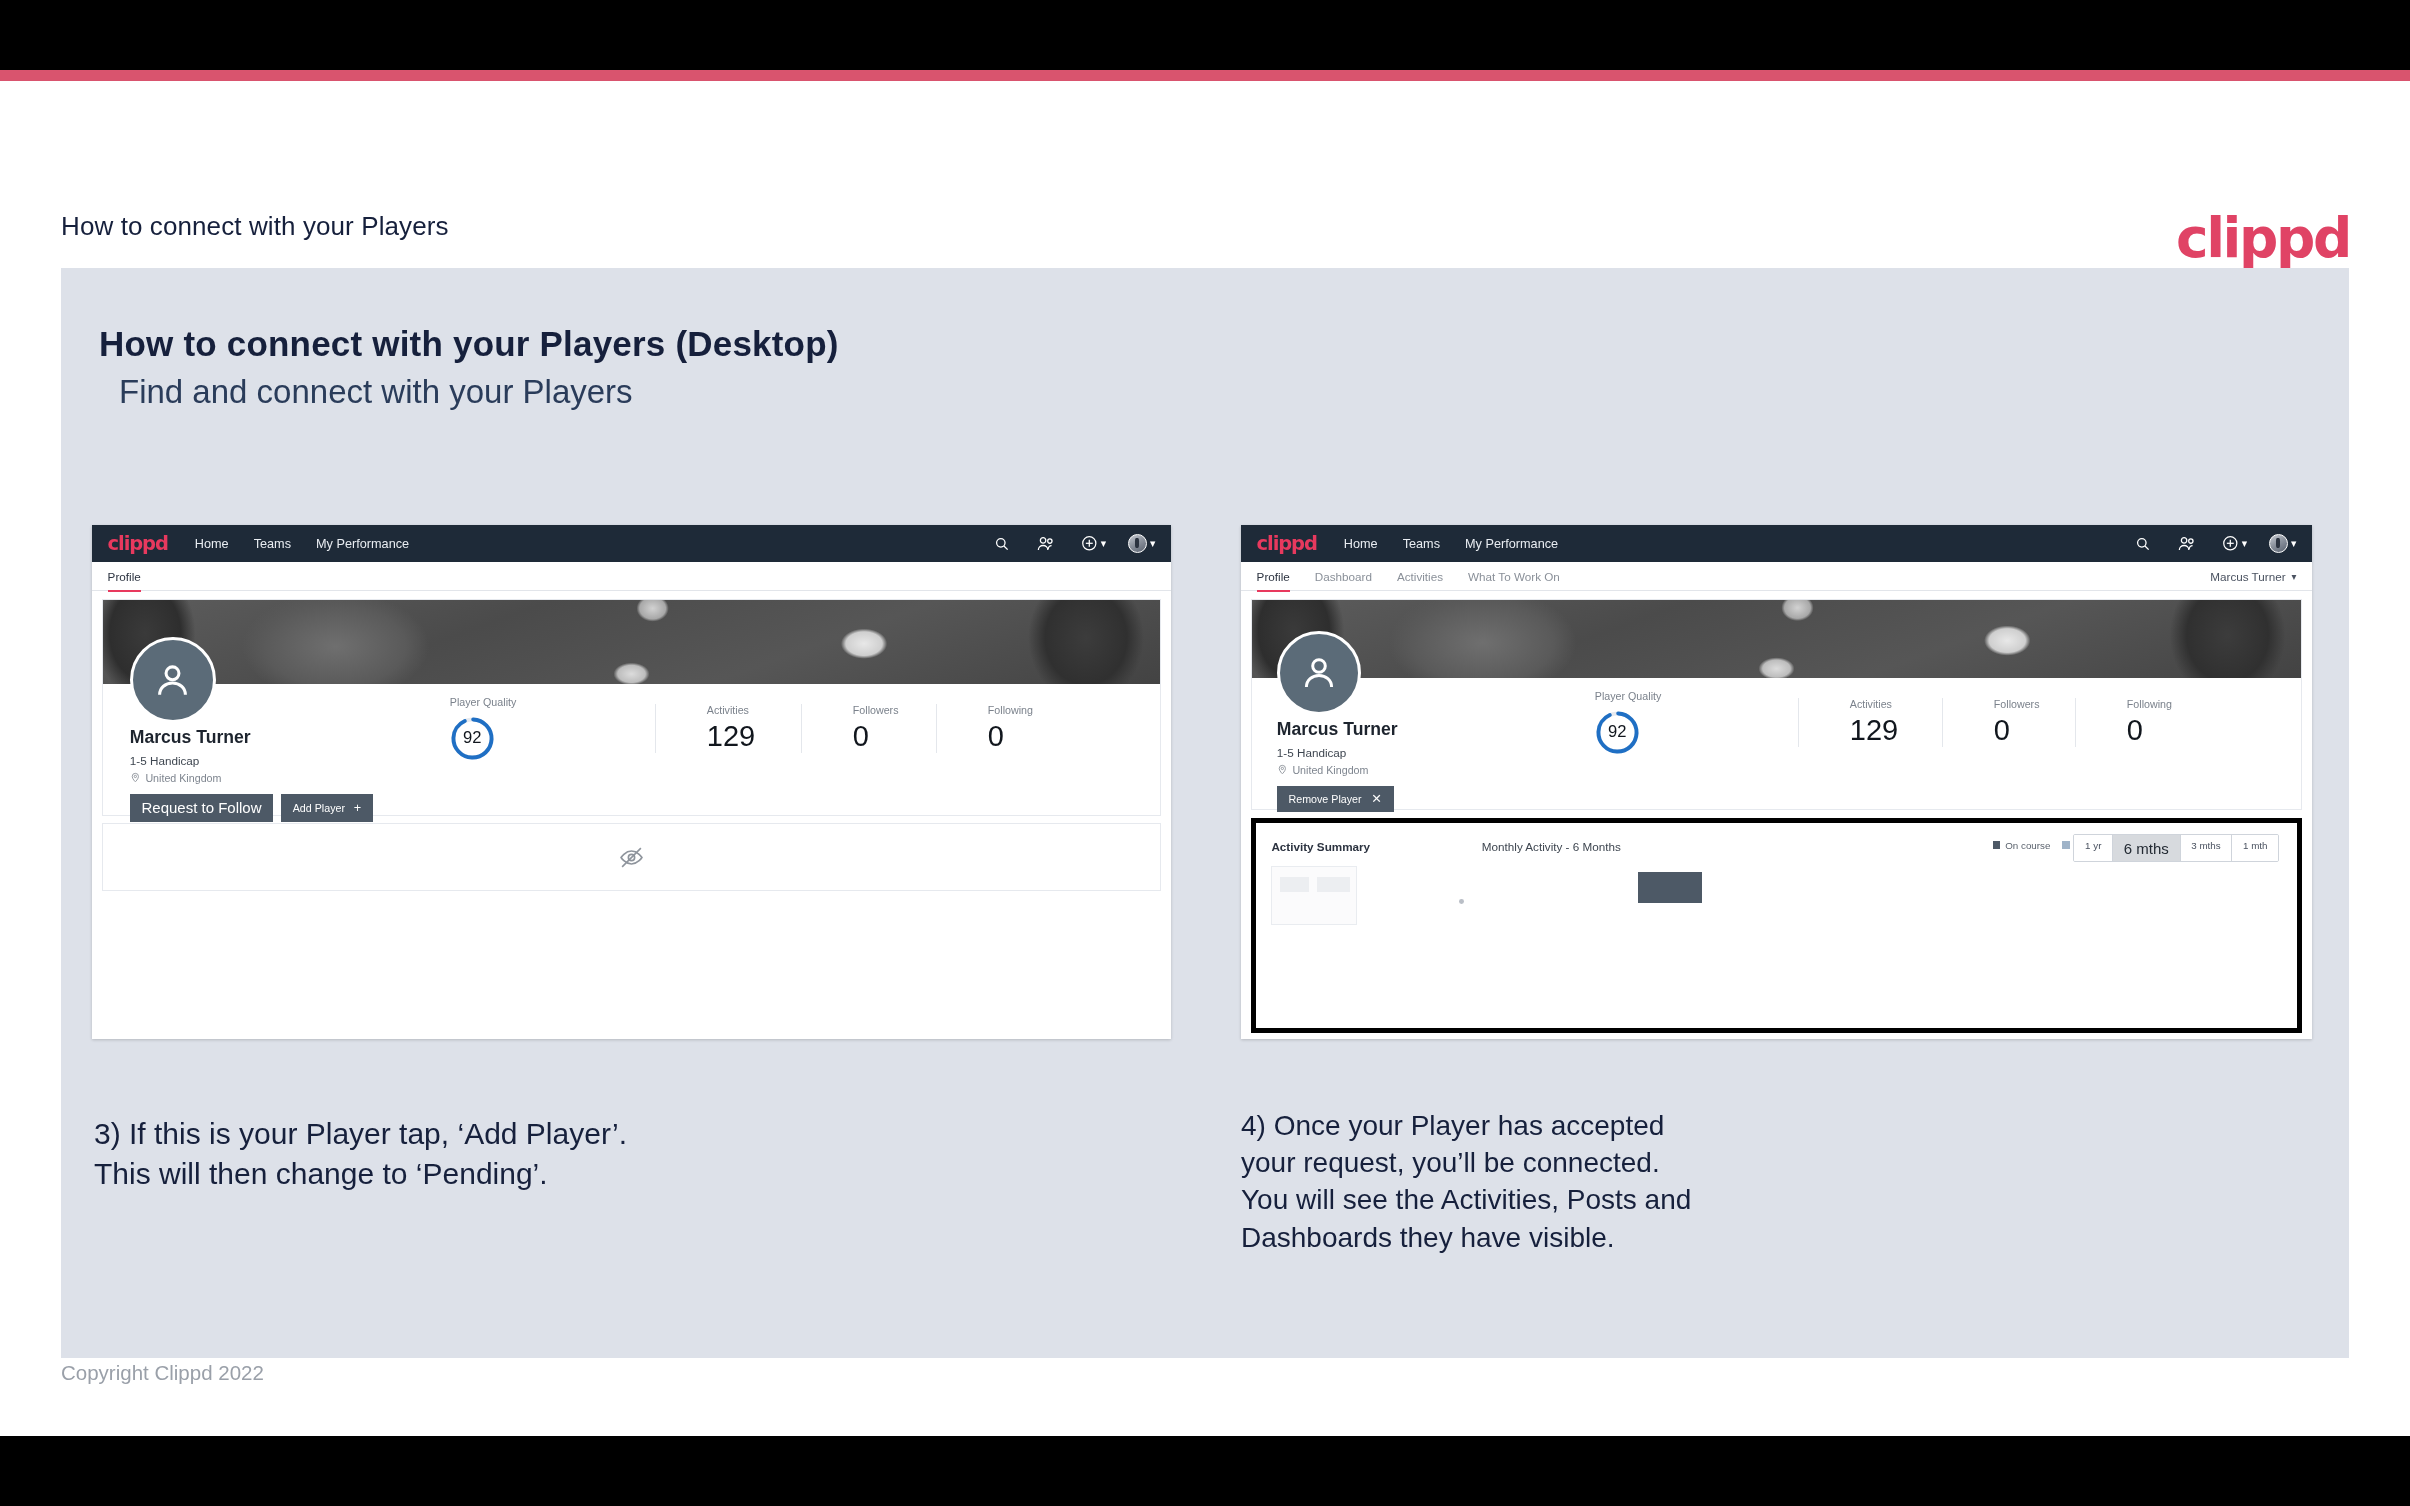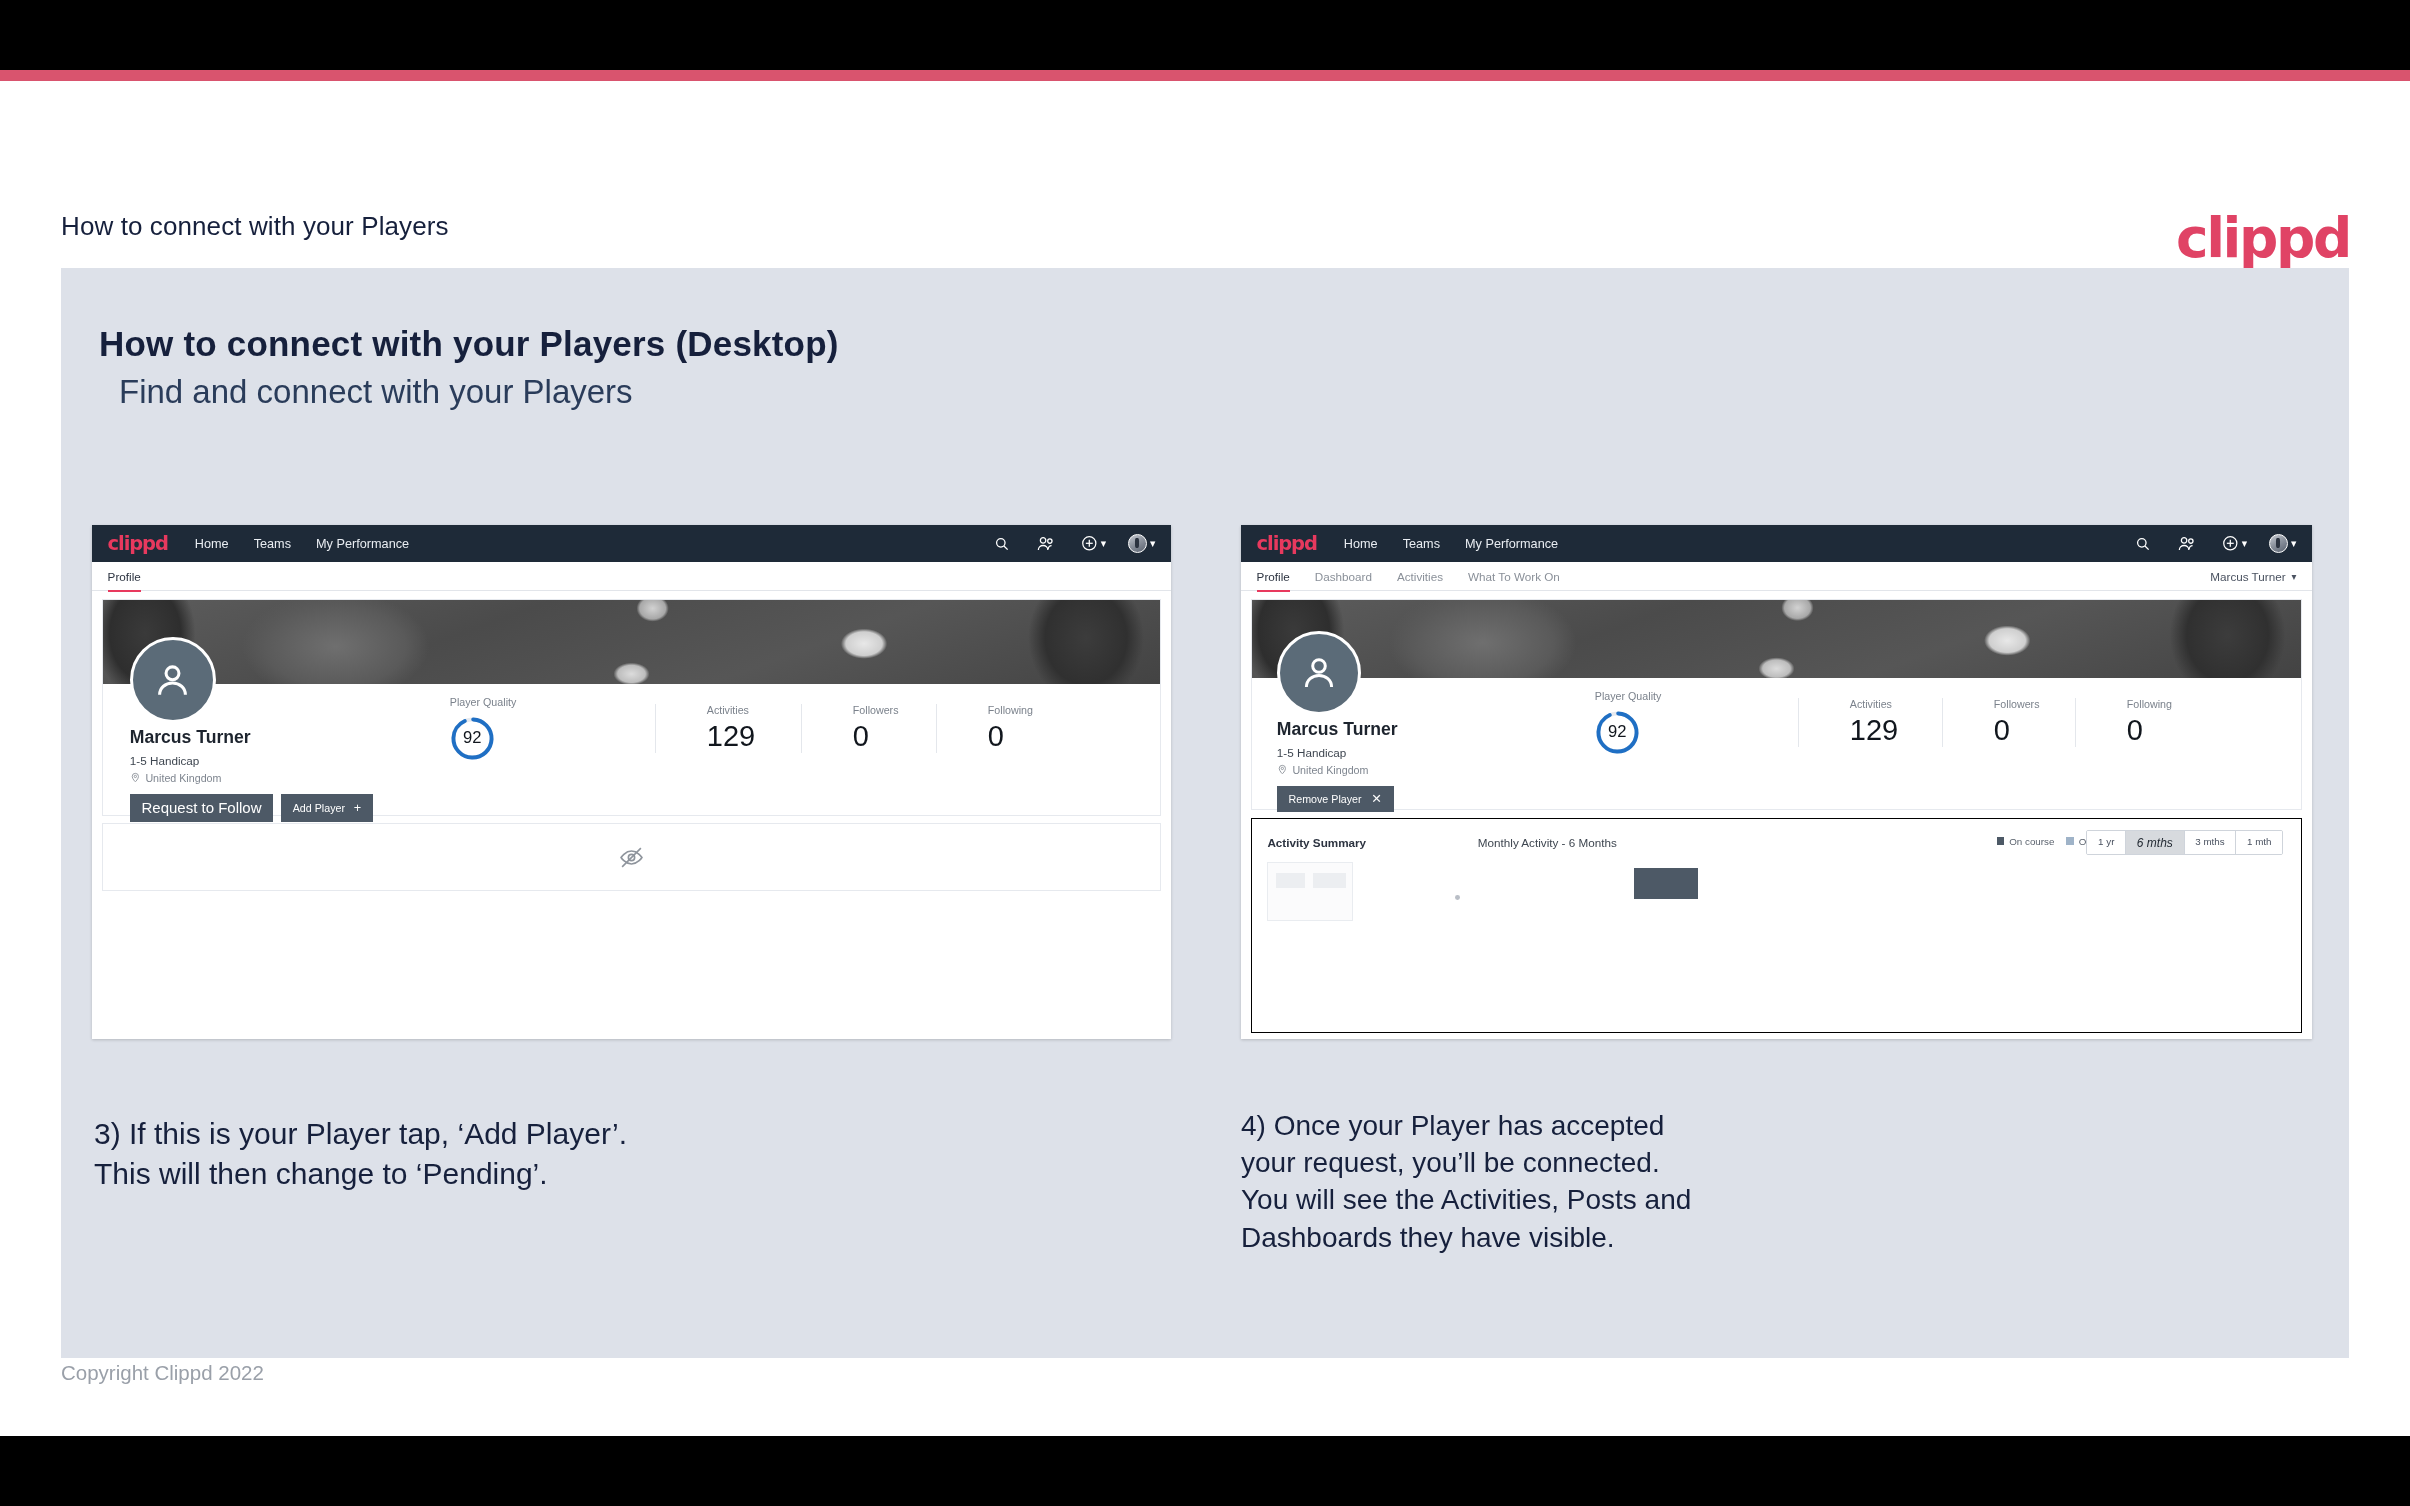--- a/index.html
+++ b/index.html
@@ -125,21 +125,21 @@
   .ring-num { position:absolute; color:#11161d; font-weight:400; }
 
   
   .hidden-panel {
     position:absolute; background:#ffffff; border:1px solid #e6e9ee;
     display:flex; align-items:center; justify-content:center;
   }
 
   
   .activity {
-    position:absolute; background:#ffffff; border:1px solid #000000;
+    position:absolute; background:#ffffff; border:5px solid #000000;
   }
   .act-title { position:absolute; color:#2c3340; font-weight:bold; }
   .act-sub   { position:absolute; color:#3e4650; }
   .legend { position:absolute; display:flex; align-items:center; }
   .legend-item { display:flex; align-items:center; color:#5b6personally; }
   .legend-item { color:#5b636e; }
   .sw { display:inline-block; }
   .range { position:absolute; display:flex; border:1px solid #cfd4db; border-radius:2px; overflow:hidden; }
   .range-btn { color:#4a5260; background:#ffffff; text-align:left; border-right:1px solid #cfd4db; }
   .range-btn:last-child { border-right:none; }
@@ -394,21 +394,21 @@
         <span>On course</span>
       </span>
       <span class="legend-item" style="font-size:9.8px;">
         <span class="sw" style="width:7.8px;height:7.8px;background:#9fb3c8;margin-right:4.9px;"></span>
         <span>Off course</span>
       </span>
     </div>
 
     <div class="range" style="right:17.6px; top:10.7px;">
       <span class="range-btn" style="font-size:9.8px; padding:4.9px 10.7px;">1 yr</span>
-      <span class="range-btn active" style="font-size:12px; padding:4.9px 10.7px;font-style:italic;">6 mths</span>
+      <span class="range-btn active" style="font-size:15px; padding:4.9px 10.7px;">6 mths</span>
       <span class="range-btn" style="font-size:9.8px; padding:4.9px 10.7px;">3 mths</span>
       <span class="range-btn" style="font-size:9.8px; padding:4.9px 10.7px;">1 mth</span>
     </div>
 
     <div class="act-placeholder" style="left:15.6px; top:43px; width:86px; height:59px;">
       <span class="ph-bar" style="left:7.8px; top:9.8px; width:29px; height:15.6px;"></span>
       <span class="ph-bar" style="left:45px; top:9.8px; width:33px; height:15.6px;"></span>
     </div>
     <span class="act-dot" style="left:203px; top:76px; width:4.9px; height:4.9px;"></span>
     <span class="act-bar" style="left:382px; top:49px; width:64px; height:31px;"></span>

